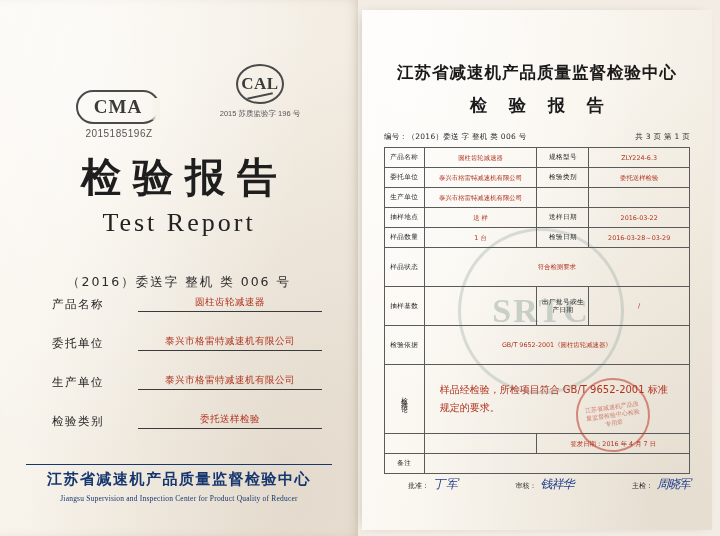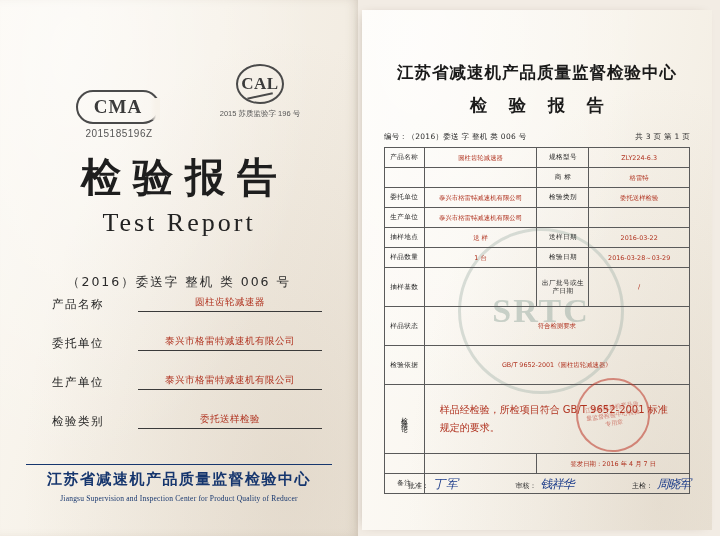--- a/index.html
+++ b/index.html
@@ -473,26 +473,20 @@
           <col style="width:33%">
       </colgroup>
       <tbody>
         <tr>
           <td class="lbl">产品名称</td>
           <td class="val">圆柱齿轮减速器</td>
           <td class="lbl">规格型号</td>
           <td class="val">ZLY224-6.3</td>
         </tr>
         <tr>
-          <td class="lbl"></td>
-          <td class="val"></td>
-          <td class="lbl">商 标</td>
-          <td class="val">格雷特</td>
-        </tr>
-        <tr>
           <td class="lbl">委托单位</td>
           <td class="val">泰兴市格雷特减速机有限公司</td>
           <td class="lbl">检验类别</td>
           <td class="val">委托送样检验</td>
         </tr>
         <tr>
           <td class="lbl">生产单位</td>
           <td class="val">泰兴市格雷特减速机有限公司</td>
           <td class="lbl"></td>
           <td class="val"></td>
@@ -503,28 +497,28 @@
           <td class="lbl">送样日期</td>
           <td class="val">2016-03-22</td>
         </tr>
         <tr>
           <td class="lbl">样品数量</td>
           <td class="val">1 台</td>
           <td class="lbl">检验日期</td>
           <td class="val">2016-03-28～03-29</td>
         </tr>
         <tr>
+          <td class="lbl tall">样品状态</td>
+          <td class="val tall" colspan="3">符合检测要求</td>
+        </tr>
+        <tr>
           <td class="lbl tall">抽样基数</td>
           <td class="val tall"></td>
           <td class="lbl tall">出厂批号或生产日期</td>
           <td class="val tall">/</td>
-        </tr>
-        <tr>
-          <td class="lbl tall">样品状态</td>
-          <td class="val tall" colspan="3">符合检测要求</td>
         </tr>
         <tr>
           <td class="lbl tall">检验依据</td>
           <td class="val tall" colspan="3">GB/T 9652-2001《圆柱齿轮减速器》</td>
         </tr>
         <tr>
           <td class="lbl vtall">
             <span class="vertlabel">检验结论</span>
           </td>
           <td class="concl vtall" colspan="3">样品经检验，所检项目符合 GB/T 9652-2001 标准规定的要求。</td>

